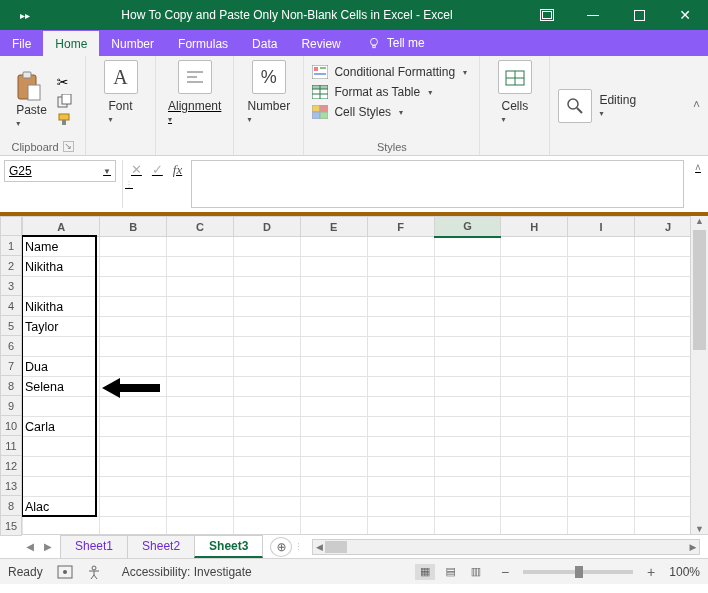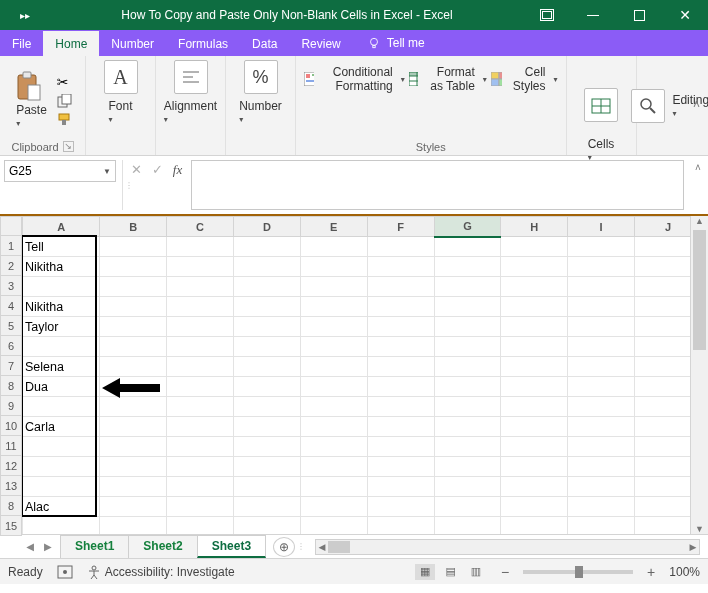--- a/index.html
+++ b/index.html
@@ -32,21 +32,21 @@
   .bigbtn .caret { font-size:8px; color:#555;}
   .smallcol { display:flex; flex-direction:column; gap:4px; margin-left:2px;}
 
   .boxicon { width:34px; height:34px; border:1px solid #bdbdbd; background:#fff; display:flex; align-items:center; justify-content:center; font-size:16px; color:#444; border-radius:2px;}
   .launcher { font-size:9px; color:#888; border:1px solid #bbb; width:11px; height:11px; line-height:9px; text-align:center;}
 
   .style-row { display:flex; align-items:center; gap:6px; font-size:12px; color:#333; margin:1px 0;}
   .style-row .caret{font-size:8px; color:#555; margin-left:2px;}
 
   
-  .fxbar { height:60px; border-bottom:2px solid #a16207; display:flex; }
+  .fxbar { height:60px; border-bottom:4px solid #a16207; display:flex;text-decoration:underline; }
   .namebox-wrap { width:120px; display:flex; align-items:flex-start; padding:4px; gap:4px;}
   .namebox { height:22px; border:1px solid #c8c8c8; width:100%; display:flex; align-items:center; justify-content:space-between; padding:0 4px; background:#fff;}
   .namebox .dd{font-size:8px; color:#555;}
   .fxbtns { display:flex; align-items:flex-start; padding-top:6px; gap:10px; color:#b0b0b0; font-size:13px; width:60px;}
   .fxicon { font-style:italic; font-family:"Times New Roman",serif; color:#555;}
   .fxinput { flex:1; border:1px solid #c8c8c8; margin:4px 4px 4px 0; background:#fff;}
   .fx-expand { width:20px; display:flex; align-items:flex-start; justify-content:center; padding-top:6px; color:#777; font-size:10px;}
 
   
   .sheet-area { display:flex; height: 318px; position:relative;}
@@ -63,21 +63,21 @@
 
   .arrow-annot { position:absolute; }
 
   .vscroll { width:18px; background:#f0f0f0; border-left:1px solid #d4d4d4; position:relative;}
   .vscroll .thumb{ position:absolute; top:14px; left:2px; right:2px; height:120px; background:#cccccc;}
   .vscroll .arr{position:absolute; left:0; right:0; text-align:center; color:#777; font-size:9px;}
 
   
   .sheettabs-row { height:24px; display:flex; align-items:center; border-top:1px solid #d4d4d4; background:#fff;}
   .navarrows { width:60px; display:flex; gap:10px; justify-content:center; color:#888; font-size:10px; padding-left:18px;}
-  .stab { padding:3px 14px; font-size:12px; border:1px solid #cfcfcf; border-bottom:none; background:#f3f3f3; color:#15803d; margin-right:-1px;font-weight:bold;}
+  .stab { padding:3px 14px; font-size:12px; border:1px solid #cfcfcf; border-bottom:none; background:#f3f3f3; color:#6d28d9; margin-right:-1px;}
   .stab.active { background:#fff; border-bottom:2px solid #0e6d41; color:#0e6d41; font-weight:600;}
   .addsheet{ width:22px; height:20px; display:flex; align-items:center; justify-content:center; color:#666; border:1px solid #cfcfcf; border-radius:50%; margin-left:8px; font-size:12px;}
   .hscroll { flex:1; margin:0 8px; height:16px; background:#f0f0f0; border:1px solid #d0d0d0; position:relative;}
   .hscroll .thumb{position:absolute; left:12px; top:1px; bottom:1px; width:22px; background:#cccccc;}
   .hscroll .arr{position:absolute; top:0; bottom:0; width:12px; display:flex; align-items:center; justify-content:center; color:#777; font-size:9px;}
 
   
   .status { height:26px; background:#f3f3f3; border-top:1px solid #d4d4d4; display:flex; align-items:center; font-size:12px; color:#444; padding:0 8px; gap:14px;}
   .status .views span{ display:inline-flex; width:20px; height:16px; align-items:center; justify-content:center; border:1px solid transparent; margin:0 1px; font-size:11px; color:#666;}
   .status .views span.active{ background:#dcdcdc;}
@@ -161,21 +161,21 @@
         </div>
       <div class="bigbtn">
           <span>Font</span>
           <span class="caret">▾</span>
         </div>
     </div>
     <div class="group-label"></div>
   </div>
 
   <div class="group">
-    <div class="group-body" style="flex-direction:column; gap:3px;">
+    <div class="group-body" style="flex-direction:column; gap:3px;text-decoration:underline;">
       <div class="boxicon">
         <svg width="20" height="16">
             <line x1="2" y1="3" x2="18" y2="3" stroke="#666"></line>
             <line x1="2" y1="8" x2="12" y2="8" stroke="#666"></line>
             <line x1="2" y1="13" x2="18" y2="13" stroke="#666"></line>
           </svg>
       </div>
       <div class="bigbtn">
           <span>Alignment</span>
           <span class="caret">▾</span>
@@ -191,21 +191,21 @@
         </div>
       <div class="bigbtn">
           <span>Number</span>
           <span class="caret">▾</span>
         </div>
     </div>
     <div class="group-label"></div>
   </div>
 
   <div class="group" style="min-width:176px; align-items:flex-start;">
-    <div class="group-body" style="flex-direction:row; align-items:flex-start; padding-top:4px;text-align:right;">
+    <div class="group-body" style="flex-direction:column; align-items:flex-start; padding-top:4px;text-align:right;">
       <div class="style-row">
         <svg width="16" height="14">
             <rect x="0" y="0" width="16" height="14" fill="#fff" stroke="#888"></rect>
             <rect x="2" y="2" width="4" height="4" fill="#f08080"></rect>
             <rect x="8" y="2" width="6" height="2" fill="#88c088"></rect>
             <rect x="2" y="8" width="12" height="2" fill="#88a8e8"></rect>
           </svg>
         <span>Conditional Formatting</span>
           <span class="caret">▾</span>
       </div>
@@ -230,21 +230,21 @@
         <span>Cell Styles</span>
           <span class="caret">▾</span>
       </div>
     </div>
     <div class="group-label" style="align-self:center;margin-top:13px;">
         <span>Styles</span>
       </div>
   </div>
 
   <div class="group">
-    <div class="group-body" style="flex-direction:column; gap:13px;margin-top:28px;">
+    <div class="group-body" style="flex-direction:column; gap:3px;">
       <div class="boxicon">
         <svg width="22" height="20">
             <rect x="2" y="4" width="18" height="14" fill="#fff" stroke="#2a7a4a"></rect>
             <line x1="2" y1="11" x2="20" y2="11" stroke="#2a7a4a"></line>
             <line x1="11" y1="4" x2="11" y2="18" stroke="#2a7a4a"></line>
           </svg>
       </div>
       <div class="bigbtn">
           <span>Cells</span>
           <span class="caret">▾</span>
@@ -320,21 +320,21 @@
             <th class="colhdr">E</th>
             <th class="colhdr">F</th>
             <th class="colhdr sel">G</th>
             <th class="colhdr">H</th>
             <th class="colhdr">I</th>
             <th class="colhdr">J</th>
           </tr>
         </thead>
       <tbody id="grid-body">
           <tr>
-            <td class="cell">Tell</td>
+            <td class="cell">Name</td>
             <td class="cell"></td>
             <td class="cell"></td>
             <td class="cell"></td>
             <td class="cell"></td>
             <td class="cell"></td>
             <td class="cell"></td>
             <td class="cell"></td>
             <td class="cell"></td>
             <td class="cell"></td>
           </tr>
@@ -392,33 +392,33 @@
             <td class="cell"></td>
             <td class="cell"></td>
             <td class="cell"></td>
             <td class="cell"></td>
             <td class="cell"></td>
             <td class="cell"></td>
             <td class="cell"></td>
             <td class="cell"></td>
           </tr>
           <tr>
+            <td class="cell">Dua</td>
+            <td class="cell"></td>
+            <td class="cell"></td>
+            <td class="cell"></td>
+            <td class="cell"></td>
+            <td class="cell"></td>
+            <td class="cell"></td>
+            <td class="cell"></td>
+            <td class="cell"></td>
+            <td class="cell"></td>
+          </tr>
+          <tr>
             <td class="cell">Selena</td>
-            <td class="cell"></td>
-            <td class="cell"></td>
-            <td class="cell"></td>
-            <td class="cell"></td>
-            <td class="cell"></td>
-            <td class="cell"></td>
-            <td class="cell"></td>
-            <td class="cell"></td>
-            <td class="cell"></td>
-          </tr>
-          <tr>
-            <td class="cell">Dua</td>
             <td class="cell"></td>
             <td class="cell"></td>
             <td class="cell"></td>
             <td class="cell"></td>
             <td class="cell"></td>
             <td class="cell"></td>
             <td class="cell"></td>
             <td class="cell"></td>
             <td class="cell"></td>
           </tr>
@@ -538,21 +538,21 @@
     <div class="arr" style="right:0;">▶</div>
   </div>
 </div>
 
 <div class="status">
   <span>Ready</span>
   <svg width="16" height="14">
       <rect x="1" y="1" width="14" height="12" fill="none" stroke="#666"></rect>
       <circle cx="8" cy="7" r="2" fill="#666"></circle>
     </svg>
-  <span style="display:flex; align-items:flex-start; gap:4px;">
+  <span style="display:flex; align-items:flex-start; gap:21px;">
     <svg width="14" height="14">
         <circle cx="7" cy="3" r="2" fill="none" stroke="#666"></circle>
         <path d="M2 6 L12 6 M7 6 L7 10 M7 10 L4 14 M7 10 L10 14" stroke="#666" fill="none"></path>
       </svg>
     <span>Accessibility: Investigate</span>
   </span>
   <div style="flex:1;"></div>
   <div class="views">
     <span class="active">▦</span>
     <span>▤</span>

